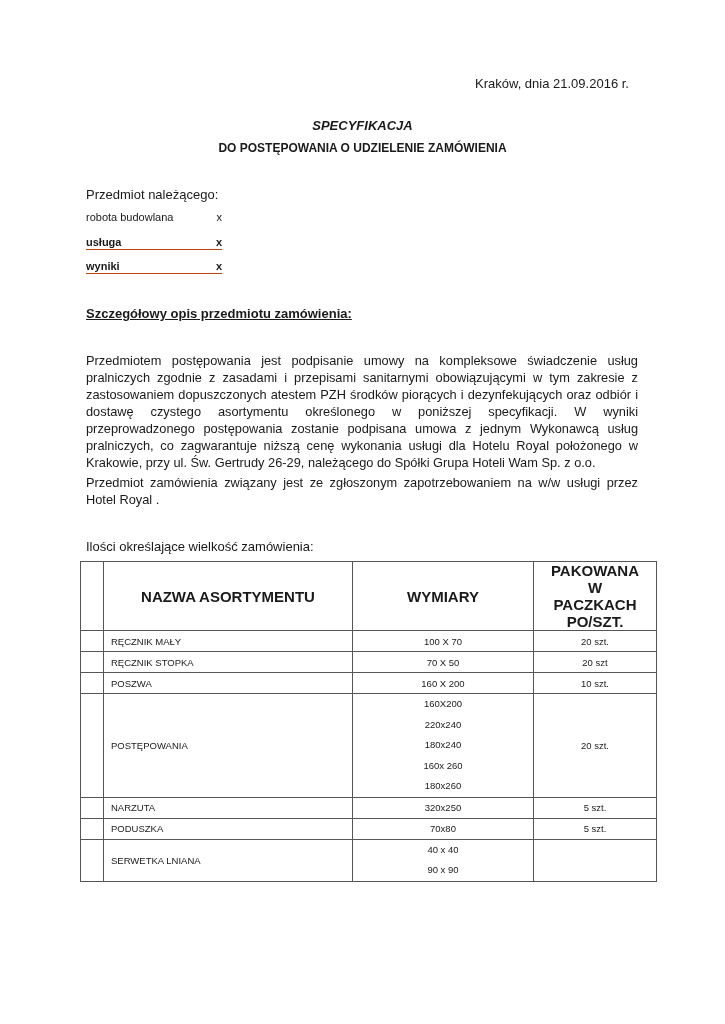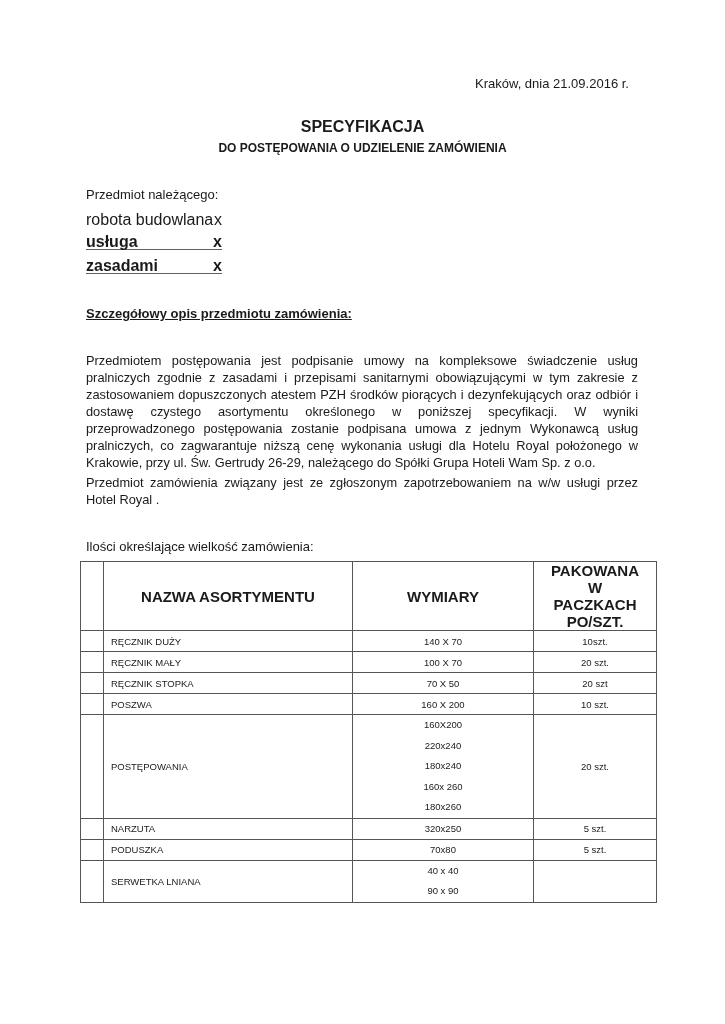--- a/index.html
+++ b/index.html
@@ -1,23 +1,23 @@
 <!DOCTYPE html>
 <html><head>
 <meta charset="utf-8">
 <style>
   html, body { margin: 0; padding: 0; background: #ffffff; }
   body { width: 725px; height: 1024px; position: relative; overflow: hidden;
          font-family: "Liberation Sans", sans-serif; color: #1a1a1a; }
   .abs { position: absolute; }
   .date { top: 76px; left: 475px; font-size: 13px; }
-  .title1 { top: 118px; left: 0; width: 725px; text-align: center; font-size: 16px; font-weight: bold; }
+  .title1 { top: 118px; left: 0; width: 725px; text-align: center; font-size: 13px; font-weight: bold; font-style: italic; }
   .title2 { top: 141px; left: 0; width: 725px; text-align: center; font-size: 12px; font-weight: bold; }
   .lbl { left: 86px; font-size: 13px; }
-  .opt { left: 86px; font-size: 16px; width: 136px; display: flex; justify-content: space-between; }
+  .opt { left: 86px; font-size: 11px; width: 136px; display: flex; justify-content: space-between; }
   .opt.u { font-weight: bold; border-bottom: 1px solid #c2410c; line-height: 14px; }
   .section { top: 306px; left: 86px; font-size: 13px; font-weight: bold; text-decoration: underline; }
   .para { left: 86px; width: 552px; font-size: 12.8px; line-height: 17px; text-align: justify; }
   table { position: absolute; top: 561px; left: 80px; width: 577px; border-collapse: collapse; font-size: 9.5px; }
   td, th { border: 1.3px solid #555; padding: 0; }
   th { font-weight: bold; font-size: 15px; height: 35px; text-align: center; }
   td.num { width: 22px; }
   td.name { width: 241px; padding-left: 7px; text-align: left; }
   td.dim { width: 180px; text-align: center; }
   td.pack { text-align: center; }
@@ -35,47 +35,41 @@
 
 <div class="abs opt" style="top:211px">
   <span>robota budowlana</span>
   <span>x</span>
 </div>
 <div class="abs opt u" style="top:235px">
   <span>usługa</span>
   <span>x</span>
 </div>
 <div class="abs opt u" style="top:259px">
-  <span>zasadami</span>
+  <span>wyniki</span>
   <span>x</span>
 </div>
 
 <div class="abs section">Szczegółowy opis przedmiotu zamówienia:</div>
 
 <div class="abs para" style="top:352px">Przedmiotem postępowania jest podpisanie umowy na kompleksowe świadczenie usług pralniczych zgodnie z zasadami i przepisami sanitarnymi obowiązującymi w tym zakresie z zastosowaniem dopuszczonych atestem PZH środków piorących i dezynfekujących oraz odbiór i dostawę czystego asortymentu określonego w poniższej specyfikacji. W wyniki przeprowadzonego postępowania zostanie podpisana umowa z jednym Wykonawcą usług pralniczych, co zagwarantuje niższą cenę wykonania usługi dla Hotelu Royal położonego w Krakowie, przy ul. Św. Gertrudy 26-29, należącego do Spółki Grupa Hoteli Wam Sp. z o.o.</div>
 <div class="abs para" style="top:474px">Przedmiot zamówienia związany jest ze zgłoszonym zapotrzebowaniem na w/w usługi przez Hotel Royal .</div>
 
 <div class="abs lbl" style="top:539px">Ilości określające wielkość zamówienia:</div>
 
 <table>
   <thead>
     <tr>
       <th class="num" style="width:22px"></th>
       <th style="width:241px">NAZWA ASORTYMENTU</th>
       <th style="width:180px">WYMIARY</th>
       <th style="padding:0 12px">PAKOWANA W PACZKACH PO/SZT.</th>
     </tr>
   </thead>
   <tbody>
-    <tr class="r">
-      <td class="num"></td>
-      <td class="name">RĘCZNIK DUŻY</td>
-      <td class="dim">140 X 70</td>
-      <td class="pack">10szt.</td>
-    </tr>
     <tr class="r">
       <td class="num"></td>
       <td class="name">RĘCZNIK MAŁY</td>
       <td class="dim">100 X 70</td>
       <td class="pack">20 szt.</td>
     </tr>
     <tr class="r">
       <td class="num"></td>
       <td class="name">RĘCZNIK STOPKA</td>
       <td class="dim">70 X 50</td>

